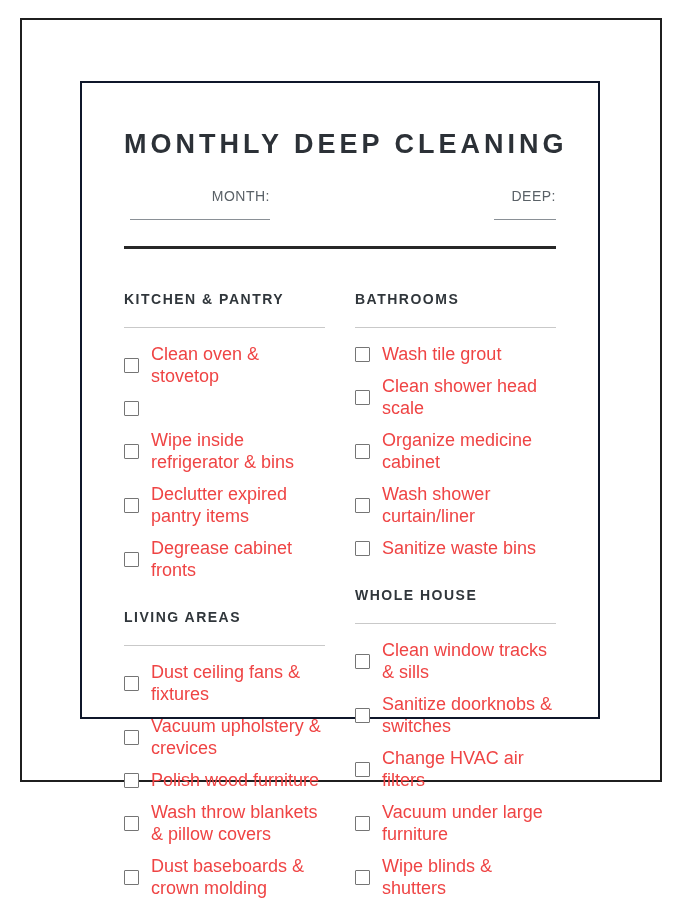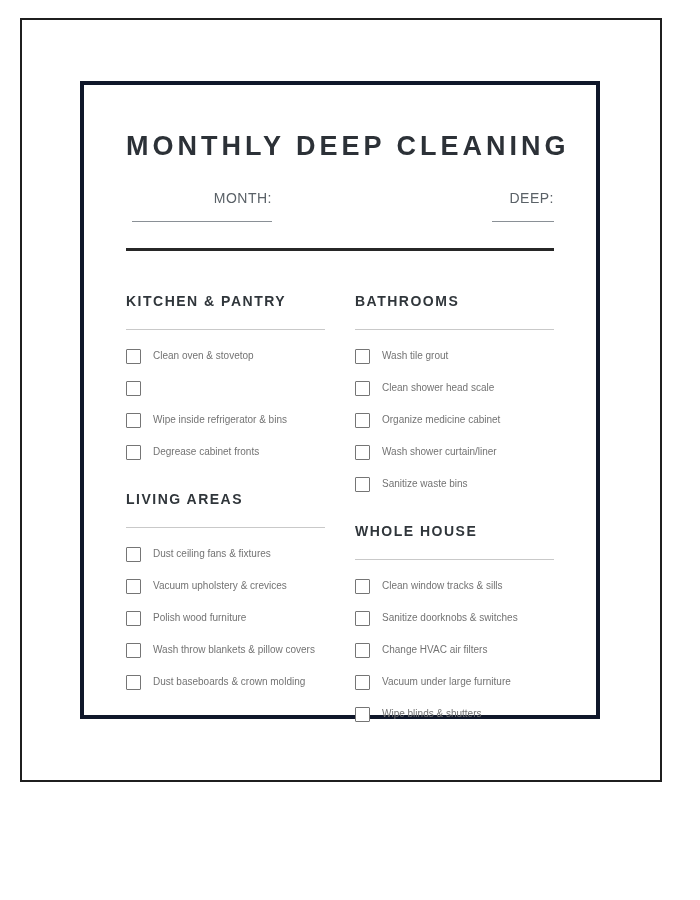--- a/index.html
+++ b/index.html
@@ -14,21 +14,21 @@
     position: absolute;
     left: 20px; top: 18px;
     width: 642px; height: 764px;
     border: 2px solid #1f1f1f;
     background: #ffffff;
   }
   .card {
     position: absolute;
     left: 80px; top: 81px;
     width: 520px; height: 638px;
-    border: 4px solid #0f172a;
+    border: 2px solid #0f172a;
     background: #ffffff;
     padding: 46px 42px 0 42px;
     overflow: visible;
   }
   .page-title {
     font-size: 27px;
     font-weight: bold;
     letter-spacing: 4px;
     color: #2c3137;
     text-align: center;
@@ -87,23 +87,23 @@
   .checkbox {
     width: 15px; height: 15px;
     border: 1px solid #757575;
     border-radius: 1px;
     background: #ffffff;
     flex: 0 0 auto;
     margin-right: 12px;
     cursor: pointer;
   }
   .item-label {
-    font-size: 10px;
+    font-size: 18px;
     line-height: 22px;
-    color: #737373;
+    color: #ef4444;
   }
 </style>
 </head>
 <body>
 
 <div class="frame"></div>
 
 <div class="card">
   <h1 class="page-title">MONTHLY DEEP CLEANING</h1>
 
@@ -131,20 +131,24 @@
             </div>
             <div class="checklist-item">
               <span class="checkbox"></span>
             </div>
             <div class="checklist-item">
               <span class="checkbox"></span>
               <span class="item-label">Wipe inside refrigerator &amp; bins</span>
             </div>
             <div class="checklist-item">
               <span class="checkbox"></span>
+              <span class="item-label">Declutter expired pantry items</span>
+            </div>
+            <div class="checklist-item">
+              <span class="checkbox"></span>
               <span class="item-label">Degrease cabinet fronts</span>
             </div>
           </div>
         </div>
         <div class="section">
           <h2 class="section-title">LIVING AREAS</h2>
           <div class="checklist">
             <div class="checklist-item">
               <span class="checkbox"></span>
               <span class="item-label">Dust ceiling fans &amp; fixtures</span>

